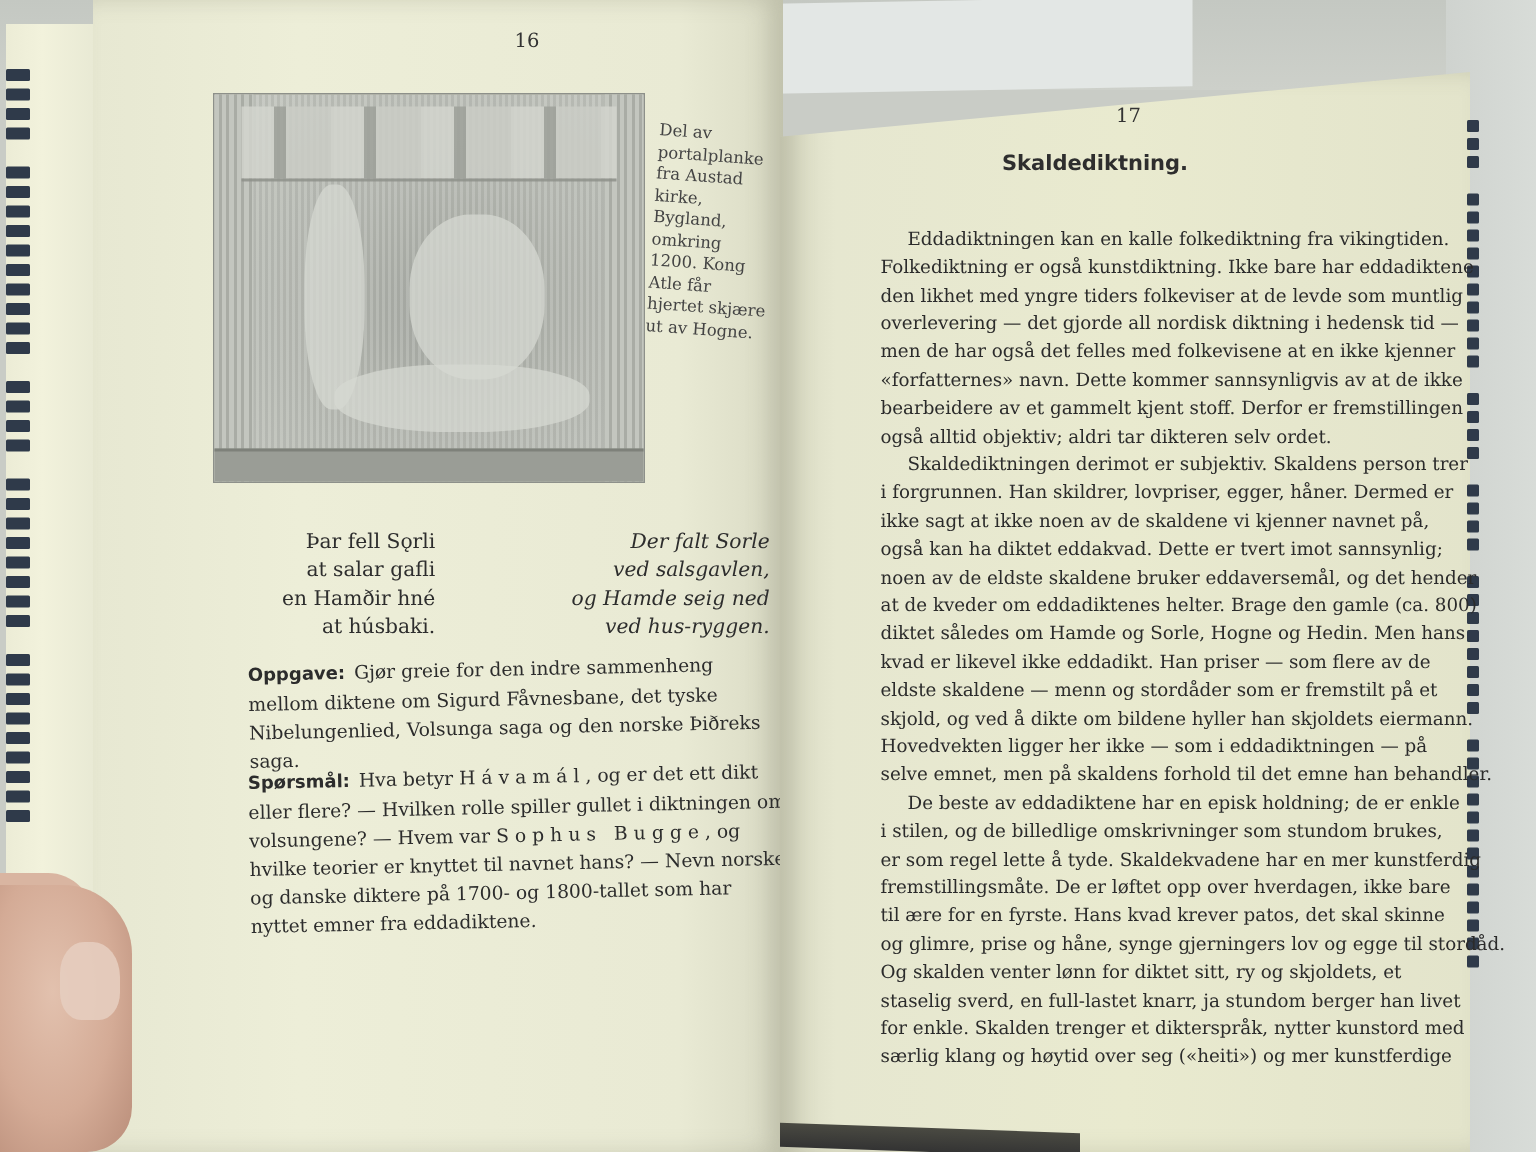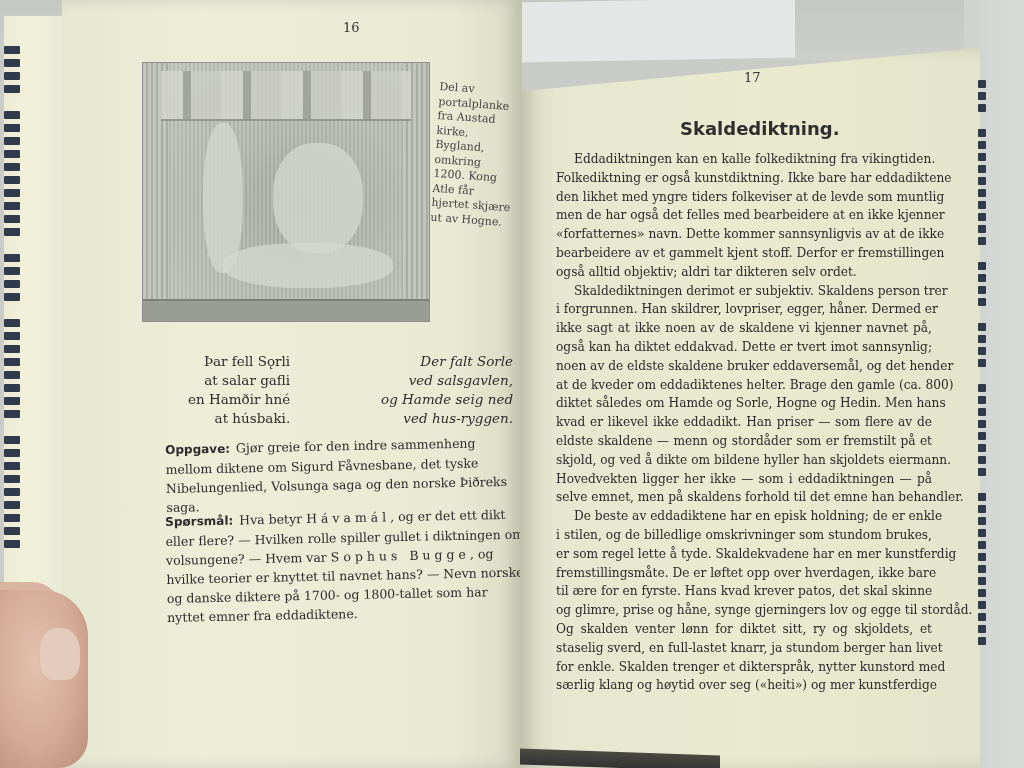--- a/index.html
+++ b/index.html
@@ -48,25 +48,25 @@
     background:#9a9d96; border-top:2px solid #7e817a; }
   .figure .shape { position:absolute; background:#d6d8d1; border-radius:45%; opacity:0.75; }
   .caption { position:absolute; left:440px; top:80px; width:80px; font-size:11px;
     line-height:14.5px; color:#444; transform:rotate(4deg); transform-origin:left top; }
   .poem { position:absolute; top:352px; font-size:13.5px; line-height:19px; color:#2d2d2d;text-align:right; }
   .poem div { white-space:nowrap; }
   .para-left { position:absolute; left:165px; width:360px; font-size:12.5px; line-height:19px;
     color:#2c2c2c; transform:rotate(-1.2deg); transform-origin:left top; }
   .para-left b { font-family:"DejaVu Sans", sans-serif; font-weight:bold; font-size:12px; margin-right:6px; }
   .spaced { letter-spacing:4px; }
-  .heading { position:absolute; left:668px; top:118px; font-family:"DejaVu Sans", sans-serif;
-    font-weight:bold; font-size:18px; color:#2e2e2e;margin-left:12px; }
+  .heading { position:absolute; left:668px; top:101px; font-family:"DejaVu Sans", sans-serif;
+    font-weight:bold; font-size:14px; color:#2e2e2e; }
   .body-right { position:absolute; left:556px; top:150px; width:376px; font-size:12.2px;
     line-height:18.8px; color:#2b2b2b; text-align:justify; }
-  .body-right .line { display:block; white-space:nowrap; text-align:justify; text-align-last:justify; }
+  .body-right .line { display:block; white-space:nowrap; text-align:justify; text-align-last:justify;margin-left:31px; }
   .body-right .indent { padding-left:18px; }
   .body-right .last { text-align-last:left; }
   
   .thumb { position:absolute; left:0; top:590px; width:88px; height:178px;
     background:radial-gradient(ellipse at 40% 40%,#e2c1ae 0%,#d4ab96 55%,#b98d79 100%);
     border-radius:0 46px 30px 0; }
   .thumb-nail { position:absolute; left:40px; top:628px; width:40px; height:52px;
     background:#e6cdbf; border-radius:40% 45% 35% 35%; opacity:0.9; }
   .finger-top { position:absolute; left:0; top:582px; width:62px; height:40px;
     background:#d9b5a1; border-radius:0 30px 10px 0; }
@@ -210,21 +210,22 @@
     <div class="s"></div>
 </div>
 
 <div class="page-number" style="left:716px;top:70px;margin-left:28px;">17</div>
 <div class="heading">Skaldediktning.</div>
 
 <div class="body-right" id="body-right">
     <span class="line indent">Eddadiktningen kan en kalle folkediktning fra vikingtiden.</span>
     <span class="line">Folkediktning er også kunstdiktning. Ikke bare har eddadiktene</span>
     <span class="line">den likhet med yngre tiders folkeviser at de levde som muntlig</span>
-    <span class="line">men de har også det felles med bearbeidere at en ikke kjenner</span>
+    <span class="line">overlevering — det gjorde all nordisk diktning i hedensk tid —</span>
+    <span class="line">men de har også det felles med folkevisene at en ikke kjenner</span>
     <span class="line">«forfatternes» navn. Dette kommer sannsynligvis av at de ikke</span>
     <span class="line">bearbeidere av et gammelt kjent stoff. Derfor er fremstillingen</span>
     <span class="line last">også alltid objektiv; aldri tar dikteren selv ordet.</span>
     <span class="line indent">Skaldediktningen derimot er subjektiv. Skaldens person trer</span>
     <span class="line">i forgrunnen. Han skildrer, lovpriser, egger, håner. Dermed er</span>
     <span class="line">ikke sagt at ikke noen av de skaldene vi kjenner navnet på,</span>
     <span class="line">også kan ha diktet eddakvad. Dette er tvert imot sannsynlig;</span>
     <span class="line">noen av de eldste skaldene bruker eddaversemål, og det hender</span>
     <span class="line">at de kveder om eddadiktenes helter. Brage den gamle (ca. 800)</span>
     <span class="line">diktet således om Hamde og Sorle, Hogne og Hedin. Men hans</span>

